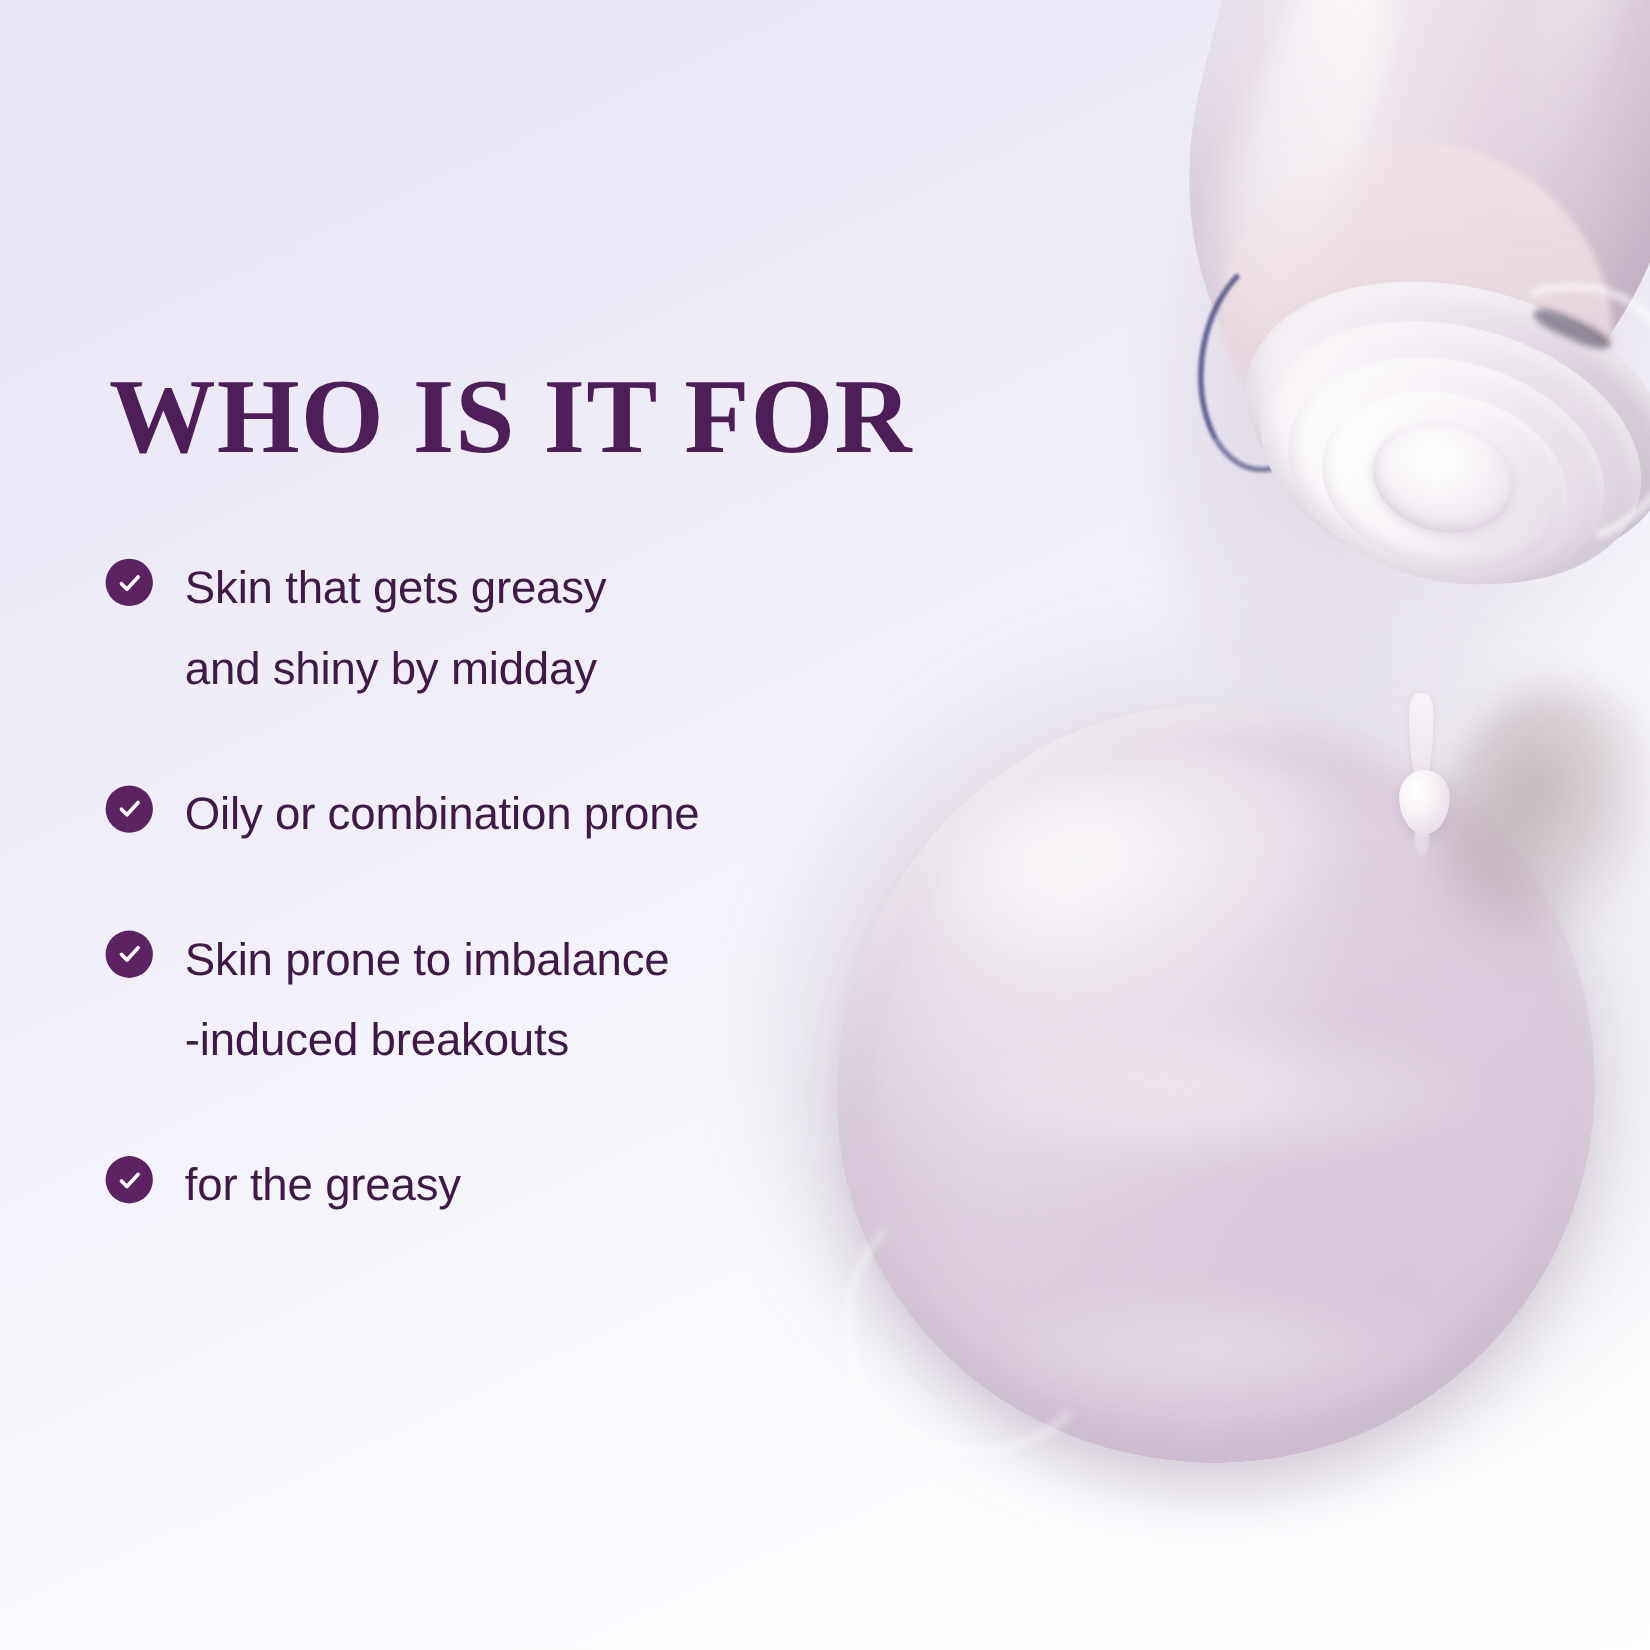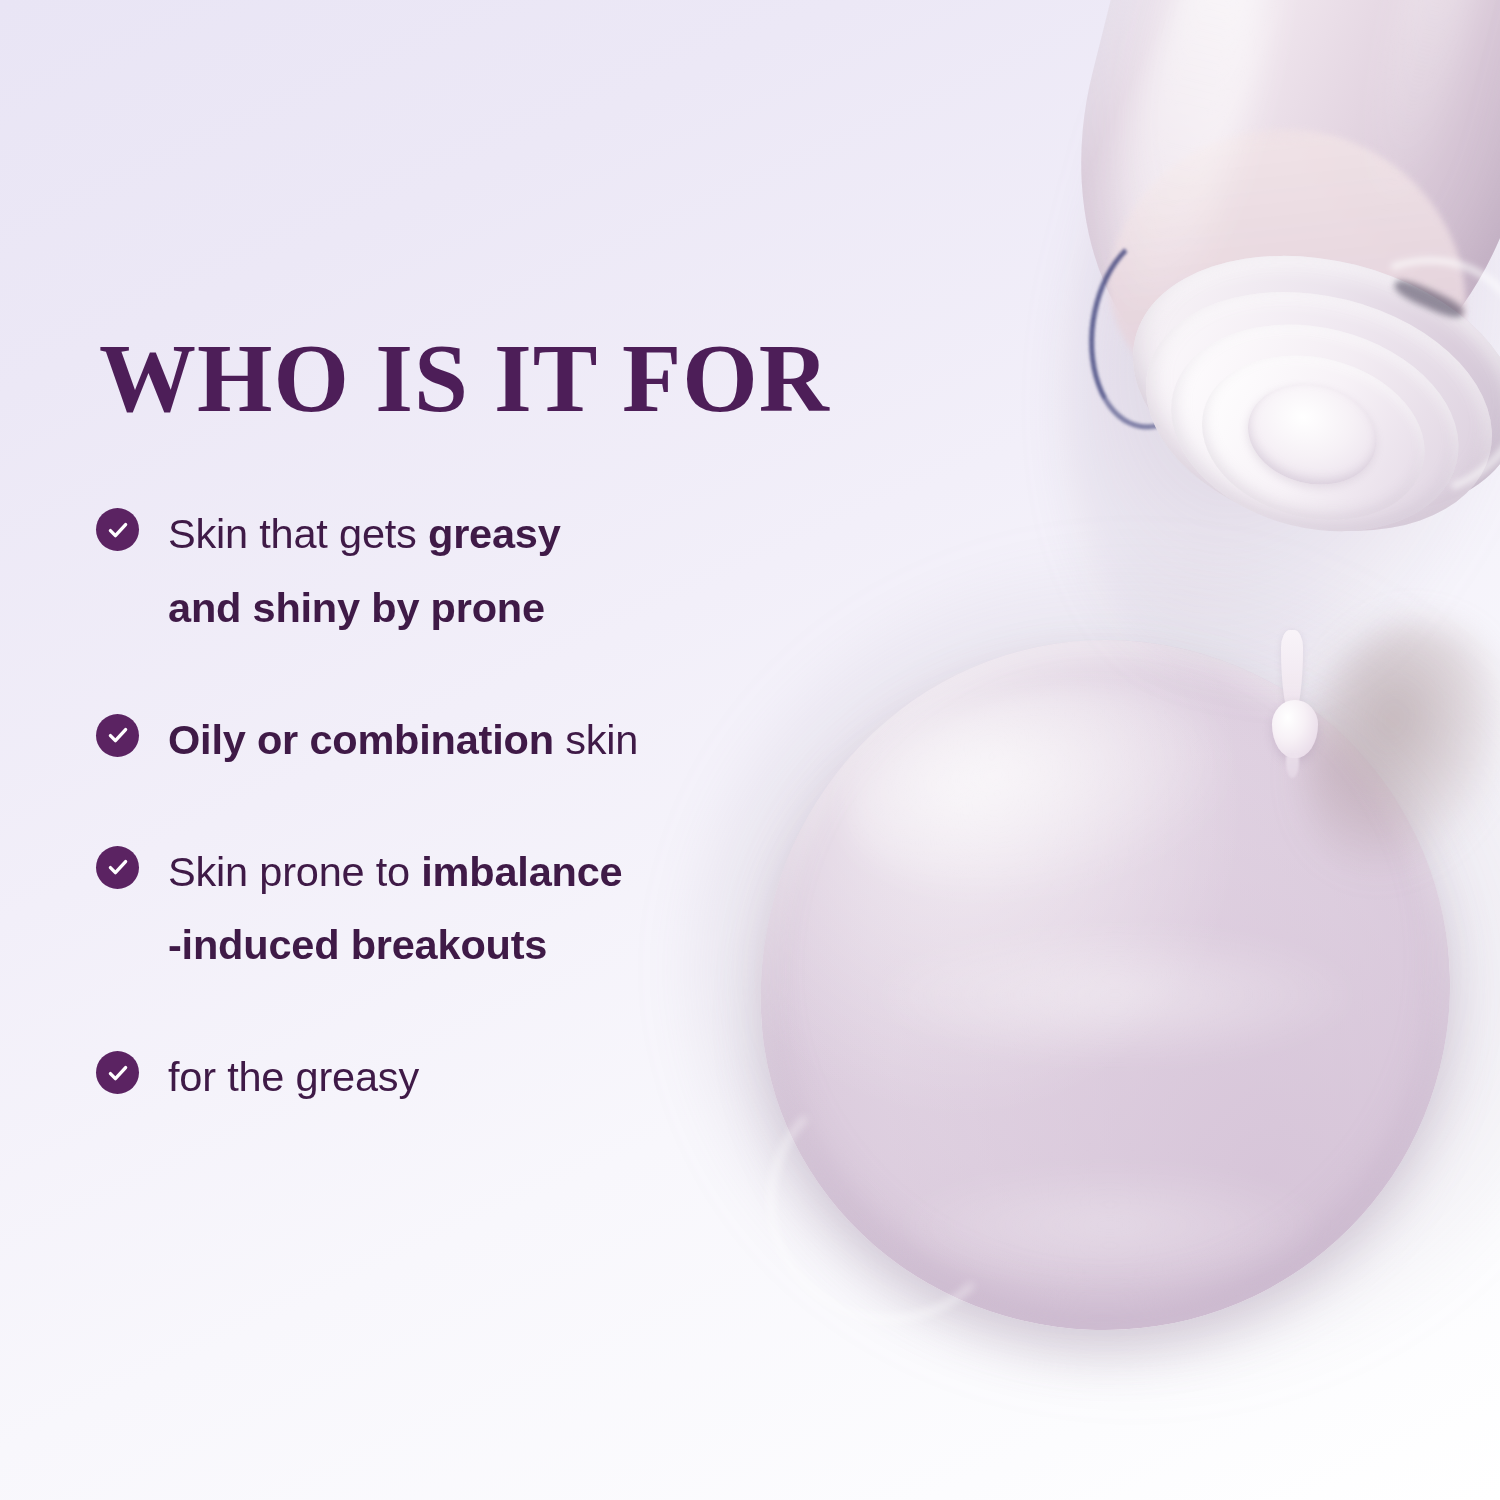--- a/index.html
+++ b/index.html
@@ -351,21 +351,21 @@
     height: 43px;
     border-radius: 50%;
     background: #5b2362;
     display: flex;
     align-items: center;
     justify-content: center;
   }
   .check-icon svg { display: block; }
 
   .benefit-line { display: block; white-space: nowrap; }
-  .benefit-line b { font-weight: 700; }
+  .benefit-line b { font-weight: 400; }
 </style>
 </head>
 <body>
 
 <div id="canvas">
 
   <div id="photo-layer">
     <div class="ambient"></div>
 
     <div class="puddle"></div>
@@ -404,30 +404,30 @@
 
     <ul id="benefit-list">
 
       <li class="benefit-item">
         <span class="check-icon">
           <svg width="26" height="26" viewBox="0 0 24 24" aria-hidden="true">
             <path d="M5 12.6 L9.6 17.2 L19 7" fill="none" stroke="#ffffff" stroke-width="3.1" stroke-linecap="round" stroke-linejoin="round"></path>
           </svg>
         </span>
         <span class="benefit-line"><span>Skin that gets </span><b>greasy</b></span>
-        <span class="benefit-line"><b>and shiny by prone</b><span></span></span>
+        <span class="benefit-line"><b>and shiny by midday</b><span></span></span>
       </li>
 
       <li class="benefit-item">
         <span class="check-icon">
           <svg width="26" height="26" viewBox="0 0 24 24" aria-hidden="true">
             <path d="M5 12.6 L9.6 17.2 L19 7" fill="none" stroke="#ffffff" stroke-width="3.1" stroke-linecap="round" stroke-linejoin="round"></path>
           </svg>
         </span>
-        <span class="benefit-line"><b>Oily or combination</b><span> skin</span></span>
+        <span class="benefit-line"><b>Oily or combination</b><span> prone</span></span>
       </li>
 
       <li class="benefit-item">
         <span class="check-icon">
           <svg width="26" height="26" viewBox="0 0 24 24" aria-hidden="true">
             <path d="M5 12.6 L9.6 17.2 L19 7" fill="none" stroke="#ffffff" stroke-width="3.1" stroke-linecap="round" stroke-linejoin="round"></path>
           </svg>
         </span>
         <span class="benefit-line"><span>Skin prone to </span><b>imbalance</b></span>
         <span class="benefit-line"><b>-induced breakouts</b><span></span></span>

